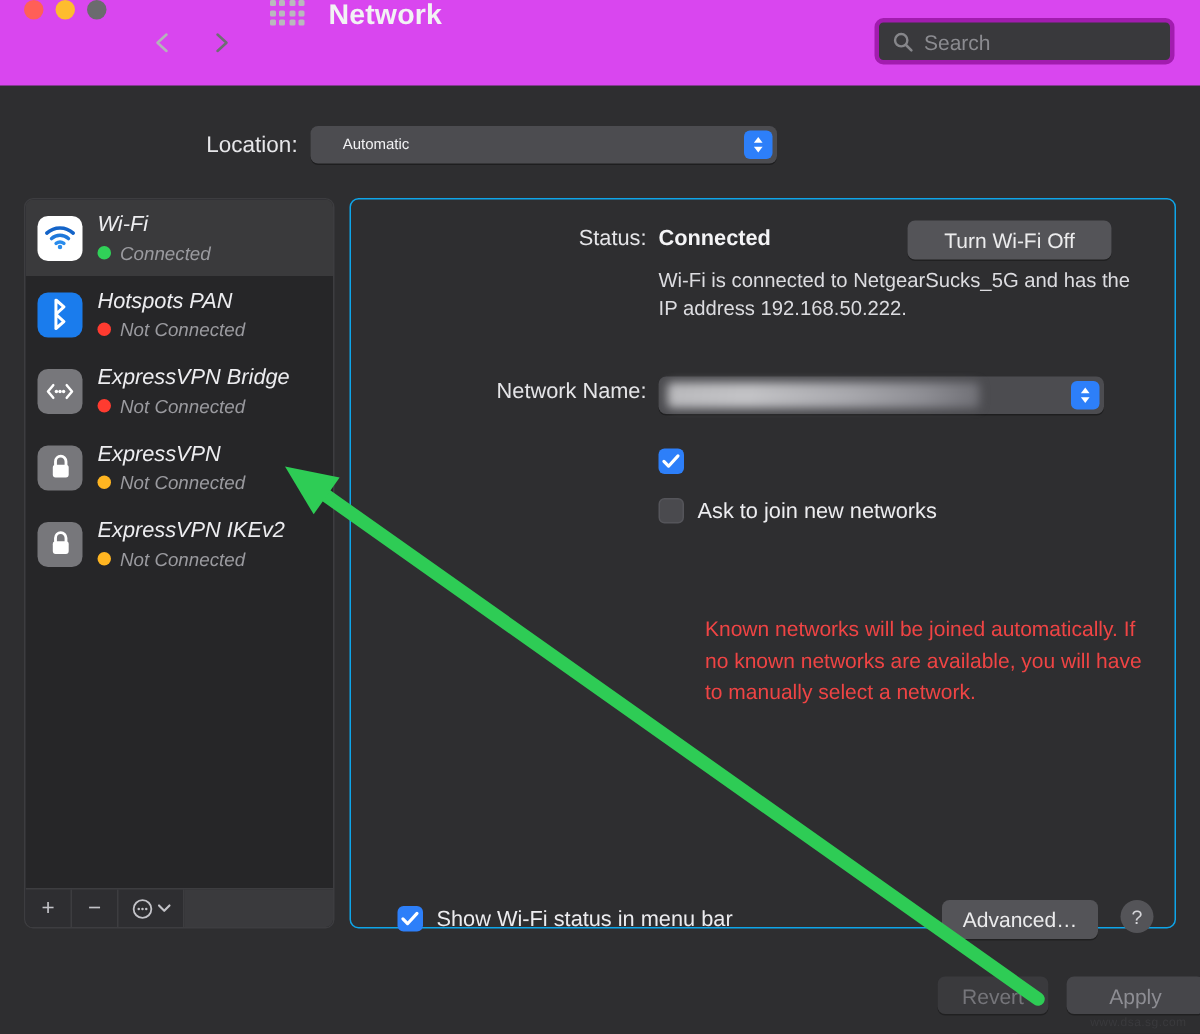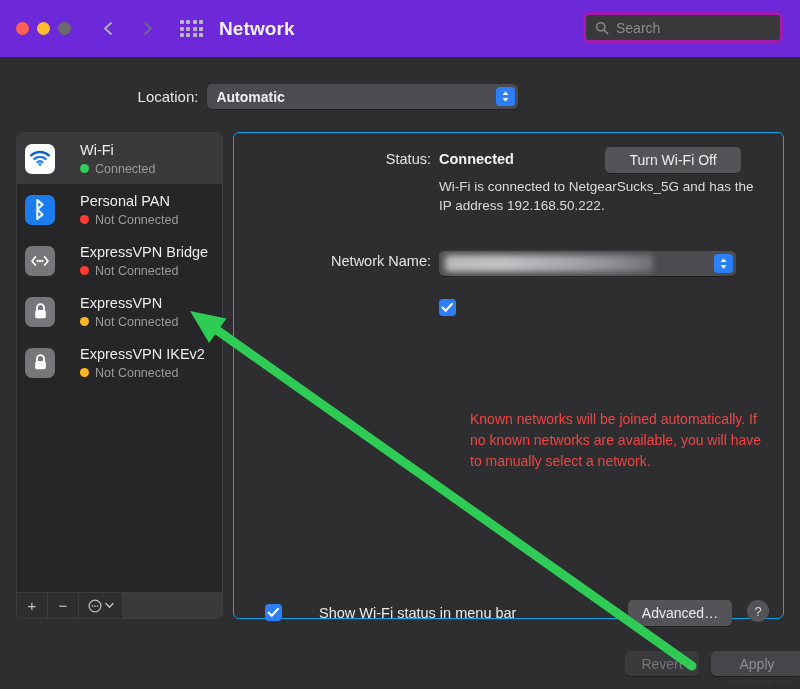--- a/index.html
+++ b/index.html
@@ -13,22 +13,22 @@
   #app {
     position: relative;
     width: 800px; height: 689px;
     background: #2e2e30;
   }
 
   
   .titlebar {
     position: absolute; left: 0; top: 0;
     width: 800px; height: 57px;
-    background: #6d28d9;
-    display: flex; align-items: center;
+    background: #d946ef;
+    display: flex; 
   }
   .lights { display: flex; gap: 8px; margin-left: 16px; }
   .light { width: 13px; height: 13px; border-radius: 50%; }
   .light.red { background: #ff5f57; }
   .light.yellow { background: #febc2e; }
   .light.gray { background: #6b6b6e; }
 
   .navarrows { display: flex; align-items: center; margin-left: 29px; gap: 22px; }
   .chev { width: 17px; height: 17px; }
   .chev svg { display: block; }
@@ -75,21 +75,21 @@
   }
   .loclabel { font-size: 15px; color: #e6e6e9; margin-right: 9px; }
   .popup {
     position: relative;
     background: #4c4c50;
     border-radius: 5px;
     height: 25px;
     display: flex; align-items: center;
     box-shadow: 0 1px 0 rgba(0,0,0,.35);
   }
-  .popup .pval { font-size: 14px; color: #f1f1f3; padding-left: 9px; font-weight: bold; }
+  .popup .pval { font-size: 10px; color: #f1f1f3; padding-left: 21px; }
   .stepper {
     position: absolute; right: 3px; top: 3px;
     width: 19px; height: 19px;
     background: #2d7ff9;
     border-radius: 4px;
     display: flex; flex-direction: column;
     align-items: center; justify-content: center; gap: 2px;
   }
   .stepper svg { display: block; }
   #loc-popup { width: 311px; }
@@ -112,21 +112,21 @@
   .netrow.selected { background: #3a3a3c; }
   .nicon {
     width: 30px; height: 30px;
     border-radius: 7px;
     display: flex; align-items: center; justify-content: center;
     flex: 0 0 auto;
   }
   .nicon.wifi { background: #ffffff; }
   .nicon.bt { background: #1a7ced; }
   .nicon.gray { background: #77777b; }
-  .ntext { margin-left: 25px; line-height: 1.18; }
+  .ntext { margin-left: 10px; line-height: 1.18; font-style: italic; }
   .nname { font-size: 14.5px; color: #ededf0; }
   .nstat { font-size: 12.5px; color: #9a9a9f; display: flex; align-items: center; margin-top: 2px; }
   .dot { width: 9px; height: 9px; border-radius: 50%; margin-right: 6px; flex: 0 0 auto; }
 
   .sbtoolbar {
     position: absolute; left: 0; bottom: 0;
     width: 100%; height: 26px;
     background: #2e2e31;
     border-top: 1px solid #3d3d40;
     display: flex; align-items: stretch;
@@ -200,21 +200,21 @@
   .clabel { font-size: 14.5px; color: #ececef; margin-left: 9px; }
 
   .helptext {
     position: absolute; left: 236px; top: 276px;
     width: 292px;
     font-size: 14px; color: #ef4444; line-height: 1.5;
     font-weight: normal;
   }
 
   .bottomrow { position: absolute; left: 31px; bottom: 18px; right: 14px; }
-  #show-status-check { display: flex; align-items: center; position: absolute; left: 0; top: 4px; gap: 28px; }
+  #show-status-check { display: flex; align-items: center; position: absolute; left: 0; top: 4px; }
   #advanced-btn { position: absolute; right: 37px; top: 0; width: 104px; height: 26px; }
   #help-btn {
     position: absolute; right: 0; top: 0;
     width: 22px; height: 22px; border-radius: 50%;
     background: #545458; color: #d6d6da;
     font-size: 13px; border: 0;
     font-family: "Liberation Sans", sans-serif;
   }
 
   
@@ -325,21 +325,21 @@
         </span>
       </div>
 
       <div class="netrow">
         <span class="nicon bt">
           <svg width="15" height="21" viewBox="0 0 15 21">
             <path d="M4.3 20 L4.3 1 L9.6 5.6 L4.3 10.5 L9.6 15.4 L4.3 20" fill="none" stroke="#fff" stroke-width="2" stroke-linejoin="round" stroke-linecap="round"></path>
           </svg>
         </span>
         <span class="ntext">
-          <span class="nname">Personal PAN</span>
+          <span class="nname">Hotspots PAN</span>
           <span class="nstat">
             <i class="dot" style="background:#ff3b30"></i>
             <span>Not Connected</span>
           </span>
         </span>
       </div>
 
       <div class="netrow">
         <span class="nicon gray">
           <svg width="24" height="14" viewBox="0 0 24 14">
@@ -434,20 +434,24 @@
     </div>
 
     <div class="checks">
       <label class="checkline">
         <span class="cbox on">
           <svg width="13" height="11" viewBox="0 0 13 11">
               <path d="M1.6 5.6 L4.7 8.8 L11 1.9" fill="none" stroke="#fff" stroke-width="2.1" stroke-linecap="round" stroke-linejoin="round"></path>
             </svg>
         </span>
       </label>
+      <label class="checkline">
+        <span class="cbox off"></span>
+        <span class="clabel">Ask to join new networks</span>
+      </label>
     </div>
 
     <div class="helptext">Known networks will be joined automatically. If no known networks are available, you will have to manually select a network.</div>
 
     <div class="bottomrow">
       <label id="show-status-check">
         <span class="cbox on">
           <svg width="13" height="11" viewBox="0 0 13 11">
               <path d="M1.6 5.6 L4.7 8.8 L11 1.9" fill="none" stroke="#fff" stroke-width="2.1" stroke-linecap="round" stroke-linejoin="round"></path>
             </svg>

